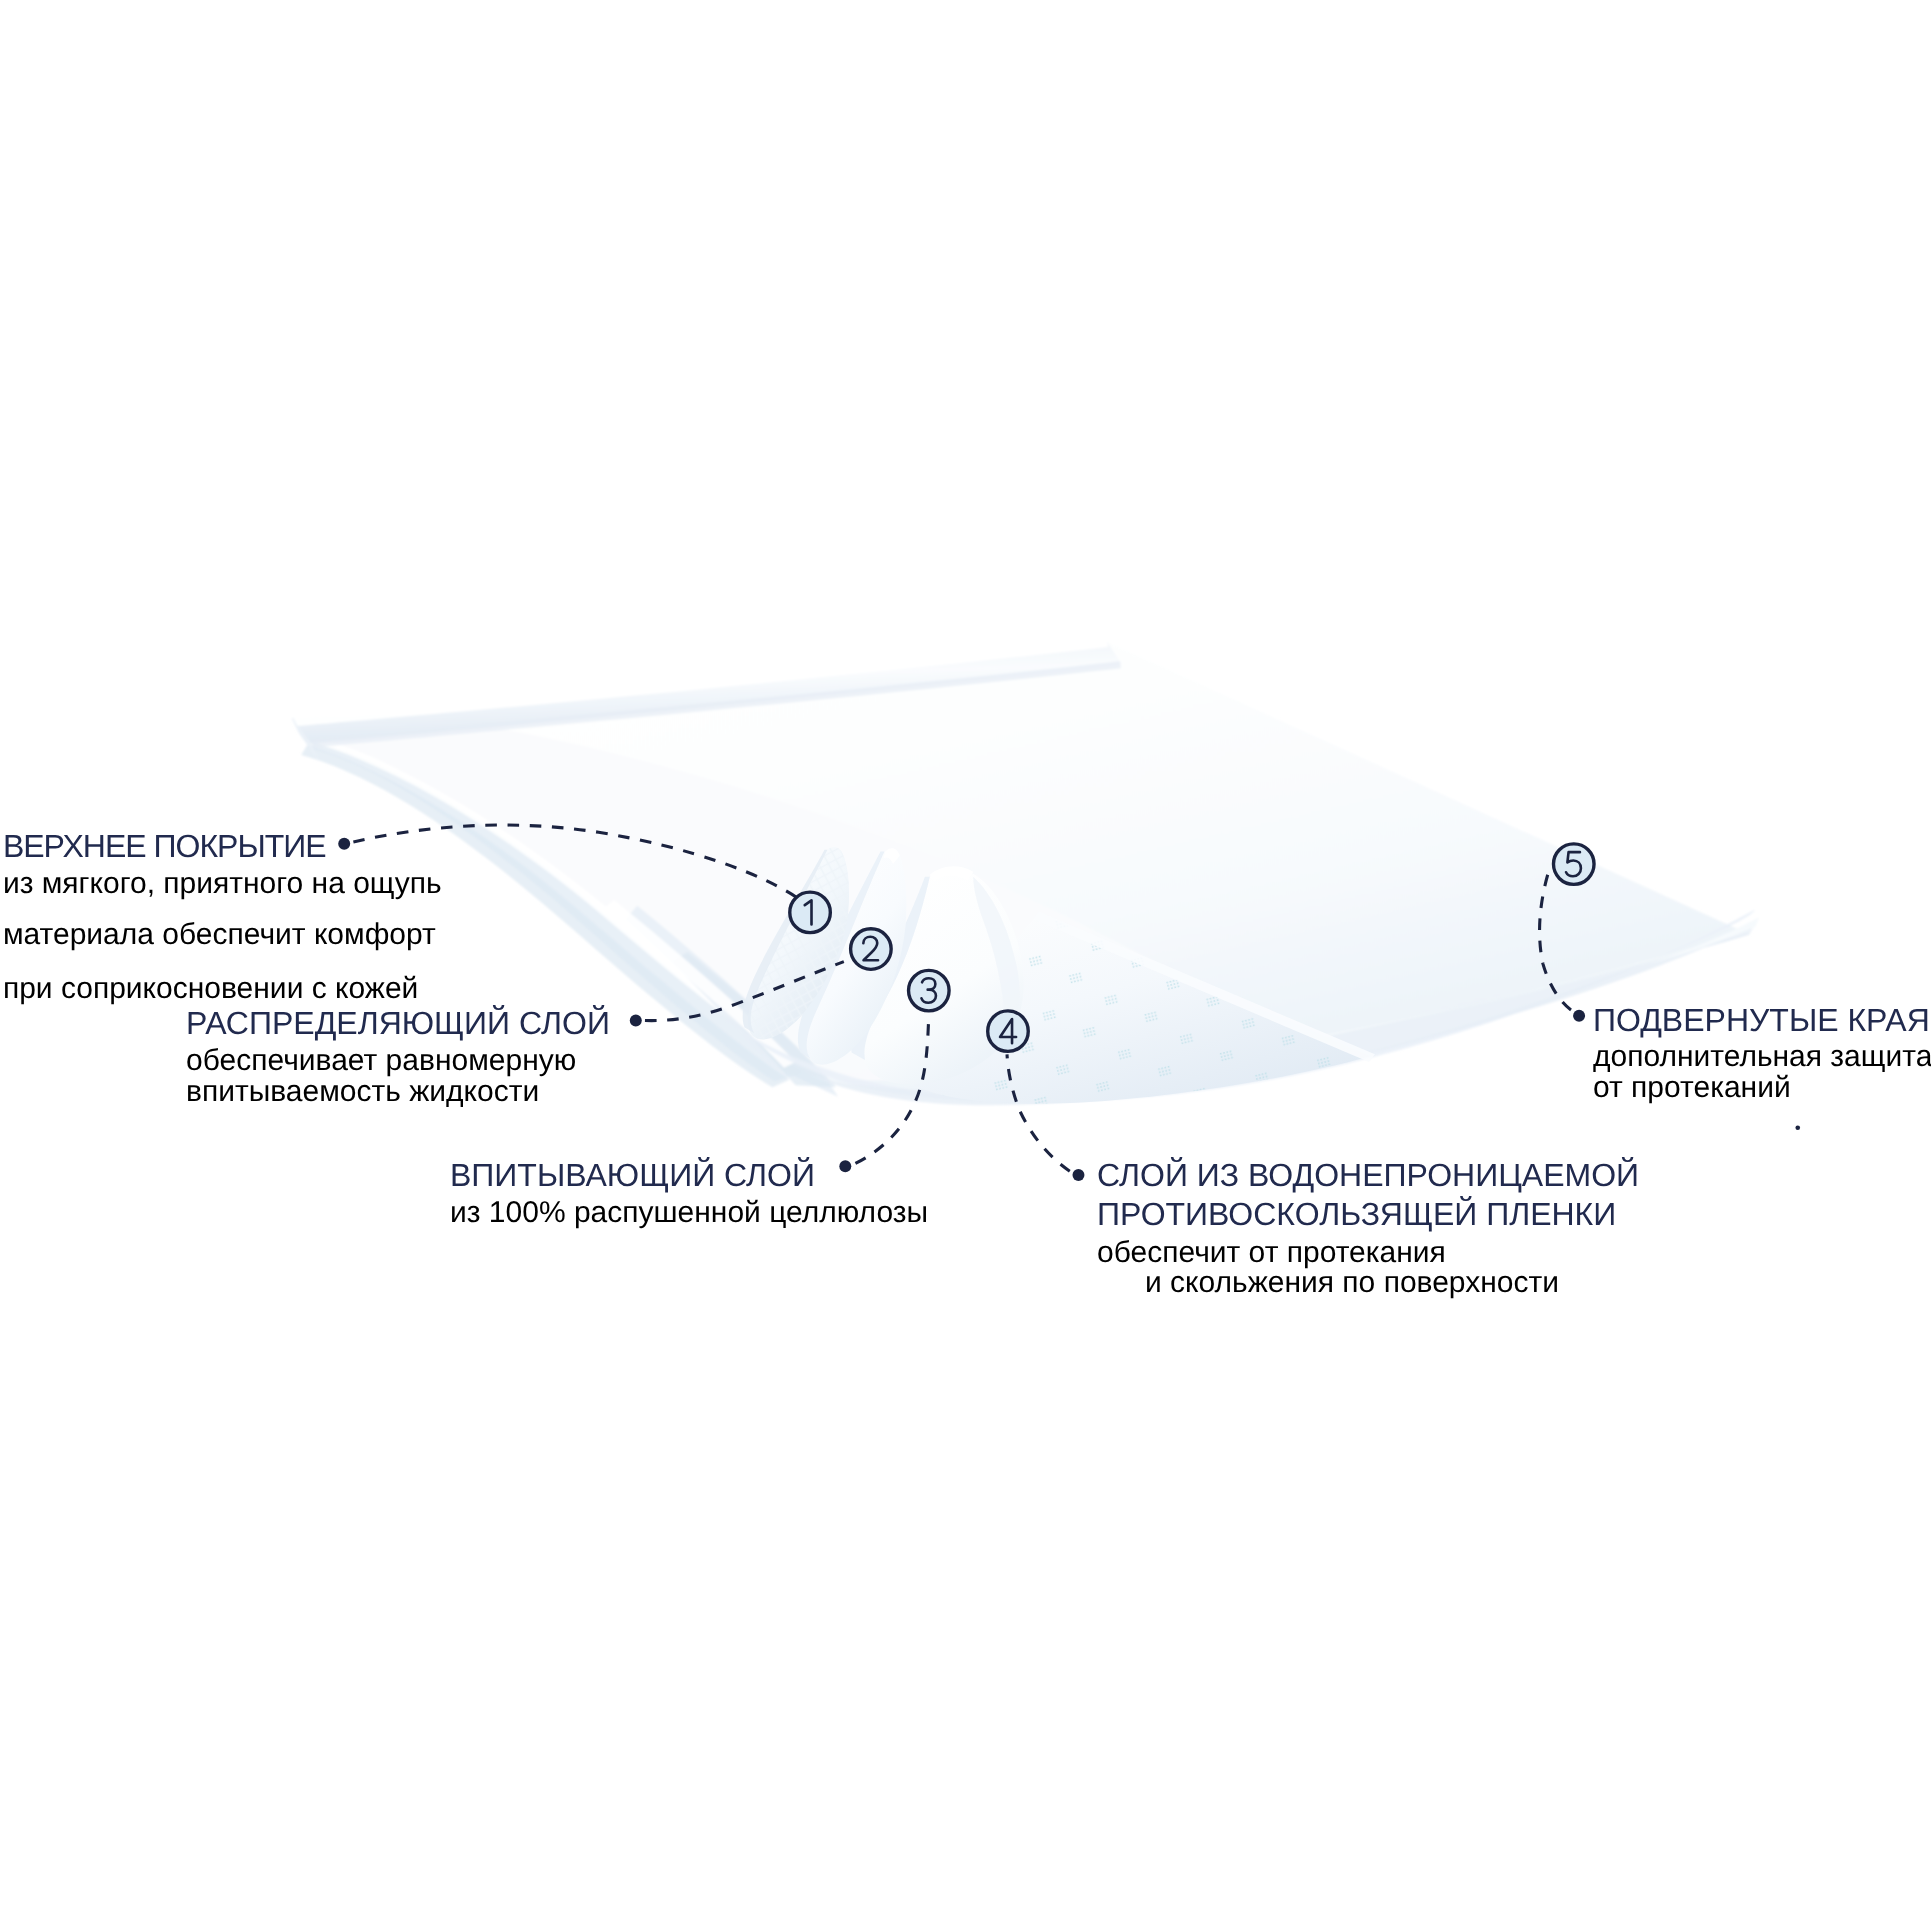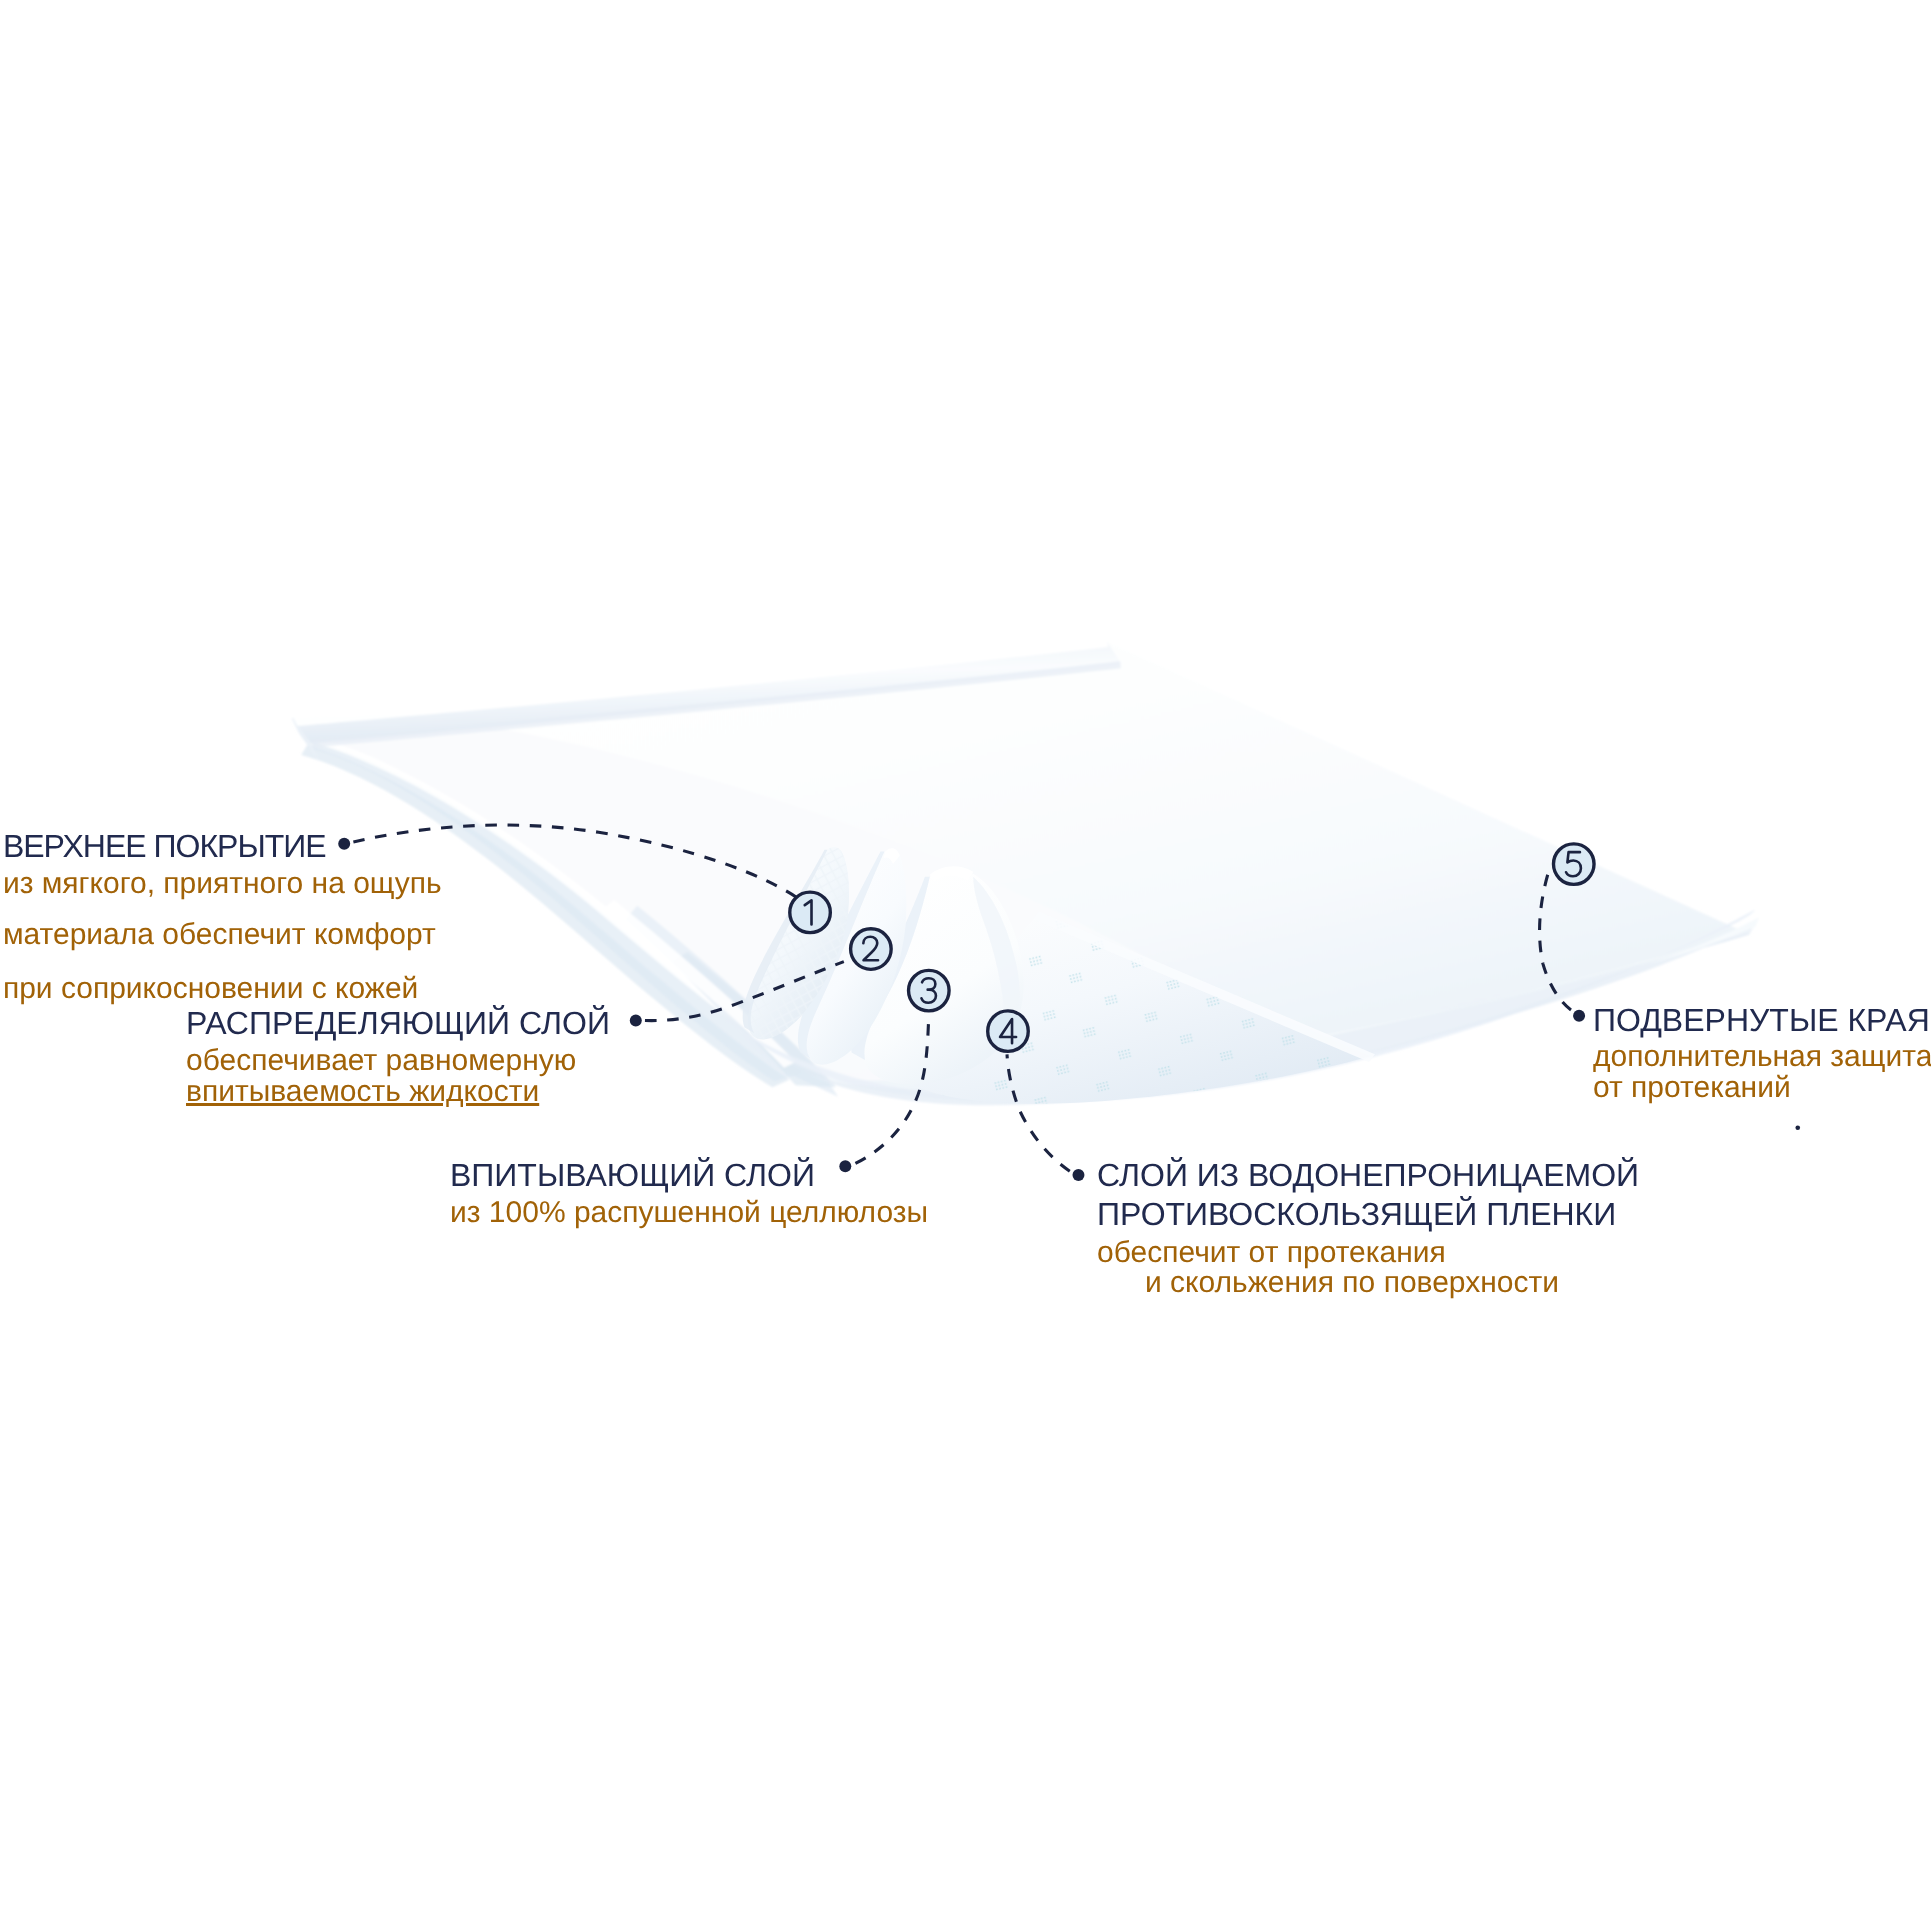--- a/index.html
+++ b/index.html
@@ -5,21 +5,21 @@
   html,body{margin:0;padding:0;background:#ffffff;}
   body{width:1931px;height:1931px;overflow:hidden;
        font-family:"Liberation Sans",sans-serif;
        -webkit-font-smoothing:antialiased;text-rendering:geometricPrecision;}
   #stage{position:relative;width:1931px;height:1931px;background:#fff;}
   #product{position:absolute;left:0;top:0;width:1931px;height:1931px;}
   #overlay{position:absolute;left:0;top:0;width:1931px;height:1931px;}
   .lbl{position:absolute;white-space:nowrap;}
   .lbl .t{font-weight:normal;color:#212a4e;font-size:32px;letter-spacing:0px;
           line-height:31px;margin:0;}
-  .lbl .s{color:#a16207;font-size:30px;line-height:31px;margin:0;font-weight:400;
+  .lbl .s{color:#000000;font-size:30px;line-height:31px;margin:0;font-weight:400;
           letter-spacing:0px;}
 </style>
 </head>
 <body>
 
 <div id="stage">
 
   <svg id="product" viewBox="0 0 2000 2000">
     <defs>
       <linearGradient id="gTop" x1="0.05" y1="0" x2="0.8" y2="1">
@@ -292,21 +292,21 @@
   <div class="lbl">
     <p class="t" style="position:absolute;left:2.9px;top:831px;letter-spacing:-1px;">ВЕРХНЕЕ ПОКРЫТИЕ</p>
     <p class="s" style="position:absolute;left:2.9px;top:868px;">из мягкого, приятного на ощупь</p>
     <p class="s" style="position:absolute;left:2.9px;top:899px;margin-top:20px;">материала обеспечит комфорт</p>
     <p class="s" style="position:absolute;left:2.9px;top:973px;">при соприкосновении с кожей</p>
   </div>
 
   <div class="lbl">
     <p class="t" style="position:absolute;left:186px;top:1008px;">РАСПРЕДЕЛЯЮЩИЙ СЛОЙ</p>
     <p class="s" style="position:absolute;left:186px;top:1045px;">обеспечивает равномерную</p>
-    <p class="s" style="position:absolute;left:186px;top:1076px;text-decoration:underline;">впитываемость жидкости</p>
+    <p class="s" style="position:absolute;left:186px;top:1076px;">впитываемость жидкости</p>
   </div>
 
   <div class="lbl">
     <p class="t" style="position:absolute;left:450px;top:1160px;">ВПИТЫВАЮЩИЙ СЛОЙ</p>
     <p class="s" style="position:absolute;left:450px;top:1197px;">из 100% распушенной целлюлозы</p>
   </div>
 
   <div class="lbl">
     <p class="t" style="position:absolute;left:1097px;top:1160px;">СЛОЙ ИЗ ВОДОНЕПРОНИЦАЕМОЙ</p>
     <p class="t" style="position:absolute;left:1097px;top:1199px;">ПРОТИВОСКОЛЬЗЯЩЕЙ ПЛЕНКИ</p>

